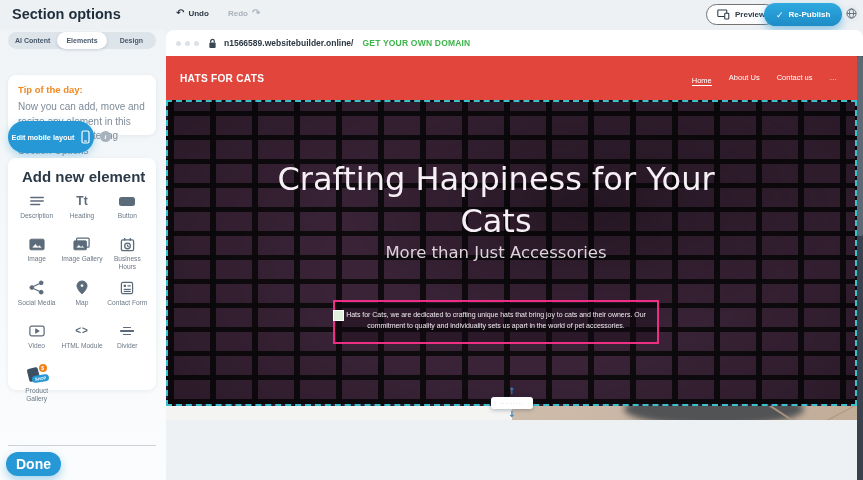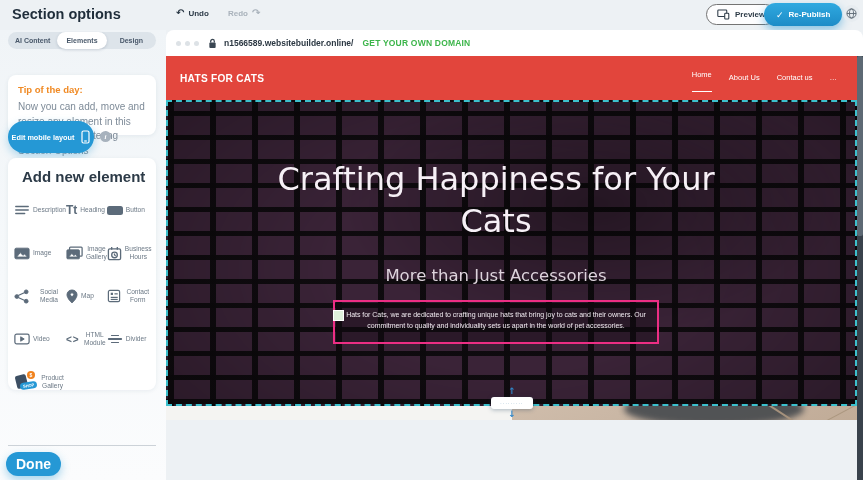--- a/index.html
+++ b/index.html
@@ -34,21 +34,21 @@
 
   .edit-mobile-btn { position:absolute; left:8px; top:91px; width:86px; height:32px; border-radius:16px; border:none;
     background:#2598d5; color:#fff; font-size:7.3px; font-weight:700; display:flex; align-items:center; justify-content:center; gap:7px;
     box-shadow:0 3px 8px rgba(37,152,213,.35); }
   .info-btn { position:absolute; left:100px; top:101px; width:11px; height:11px; border-radius:50%; background:#a7b2bd; color:#fff;
     font-size:7px; font-weight:700; font-family:"Liberation Serif", serif; display:flex; align-items:center; justify-content:center; font-style:italic; }
 
   .elements-panel { position:absolute; left:8px; top:128px; width:148px; height:232px; background:#fff; border-radius:8px; box-shadow:0 1px 4px rgba(30,60,90,.08); padding:10px 6px 6px; }
   .panel-heading { font-size:15px; font-weight:700; color:#2c3a47; padding-left:8px; }
   .el-grid { margin-top:8px; display:grid; grid-template-columns:repeat(3,1fr); row-gap:9px; }
-  .el-item { display:flex; align-items:center; gap:3px; cursor:pointer; min-height:34px; }
+  .el-item { display:flex; flex-direction:column; align-items:center; gap:3px; cursor:pointer; min-height:34px; }
   .el-icon { height:16px; display:flex; align-items:center; justify-content:center; color:#5c6b7a; }
   .el-icon svg { stroke:#5c6b7a; }
   .el-label { font-size:6.6px; color:#6b7885; text-align:center; line-height:1.2; max-width:44px; }
   .tt-glyph { font-size:12px; font-weight:700; color:#5c6b7a; }
   .html-glyph { font-size:10px; font-weight:700; color:#5c6b7a; letter-spacing:1px; }
   .btn-glyph { width:16px; height:9px; background:#5c6b7a; border-radius:2.5px; }
 
   .pg-icon { position:relative; width:22px; height:18px; }
   .pg-bag { position:absolute; left:2px; top:2px; width:11px; height:13px; background:#3d4f63; border-radius:2px; transform:rotate(-14deg); }
   .pg-shop { position:absolute; left:6px; top:9px; padding:1px 3px; background:#2598d5; color:#fff; font-size:4px; font-weight:700; border-radius:4px; transform:rotate(-8deg); }
@@ -66,33 +66,33 @@
   .b-lock { margin-left:9px; display:flex; }
   .b-url { margin-left:7px; font-size:8.5px; font-weight:600; color:#2b3742; }
   .b-cta { margin-left:9px; font-size:8.5px; font-weight:700; color:#3cb54a; letter-spacing:.2px; cursor:pointer; }
 
   
   .site { position:absolute; left:166px; top:56px; width:691px; height:364px; overflow:hidden; background:#f4f4f2; }
   .site-header { position:absolute; left:0; top:0; width:691px; height:44px; background:#e2453c; display:flex; align-items:center; }
   .site-logo { margin-left:14px; color:#fff; font-size:11px; font-weight:700; letter-spacing:.3px; transform:scaleX(.92); transform-origin:left; }
   .site-nav { position:absolute; right:20px; top:0; height:44px; display:flex; align-items:center; gap:17px; }
   .nav-item { color:#fff; font-size:7.5px; cursor:pointer; padding-bottom:2px; }
-  .nav-item.active { border-bottom:1.5px solid #fff; padding-bottom:12px; margin-bottom:-6px; }
+  .nav-item.active { border-bottom:1.5px solid #fff; padding-bottom:0; margin-bottom:-6px; }
 
   .hero { position:absolute; left:0; top:44px; width:691px; height:306px;
     background-color:#3a2337;
     background-image:
       radial-gradient(ellipse 420px 220px at 62% 34%, rgba(0,0,0,.38), rgba(0,0,0,0) 60%),
       radial-gradient(ellipse 600px 340px at 50% 55%, rgba(0,0,0,0) 30%, rgba(0,0,0,.42) 95%),
       repeating-linear-gradient(0deg, rgba(12,9,12,.95) 0 5px, rgba(0,0,0,0) 5px 24px),
       repeating-linear-gradient(90deg, rgba(12,9,12,.95) 0 6px, rgba(0,0,0,0) 6px 42px);
     border:2px dashed #3cc0cd; }
   .hero-content { position:absolute; left:0; top:0; width:656px; text-align:center; }
   .hero-h1 { margin:56px auto 0; width:460px; font-family:"DejaVu Sans", sans-serif; font-size:32px; font-weight:500; line-height:1.32; color:#f6f0f6; }
-  .hero-sub { margin-top:24px; font-family:"DejaVu Sans", sans-serif; font-size:16.5px; color:#ddd3dc; }
+  .hero-sub { margin-top:1px; font-family:"DejaVu Sans", sans-serif; font-size:16.5px; color:#ddd3dc; }
   .hero-textbox { position:absolute; left:165px; top:198px; width:326px; min-height:44px; border:2px solid #ec2e84;
     background:rgba(18,10,16,.35); padding:7px 6px; text-align:center;
     font-size:7px; line-height:1.6; color:#efe9ef; letter-spacing:-.03px; }
   .tb-handle { position:absolute; left:-2px; top:8px; width:11px; height:11px; background:#dff0dc; border:1px solid #ffffff; }
 
   .section2-img { position:absolute; left:346px; top:350px; width:345px; height:74px;
     background:linear-gradient(155deg,#cfbdab 0%,#c6b2a0 45%,#bca68f 100%); overflow:hidden; }
   .s2-shadow { position:absolute; left:112px; top:-14px; width:180px; height:34px; background:#45494d; border-radius:50%; filter:blur(3px); opacity:.9; }
   .s2-crack1 { position:absolute; left:228px; top:28px; width:150px; height:1.5px; background:#a5917c; transform:rotate(33deg); }
   .s2-crack2 { position:absolute; left:290px; top:6px; width:80px; height:1px; background:#ab977f; transform:rotate(-28deg); }

